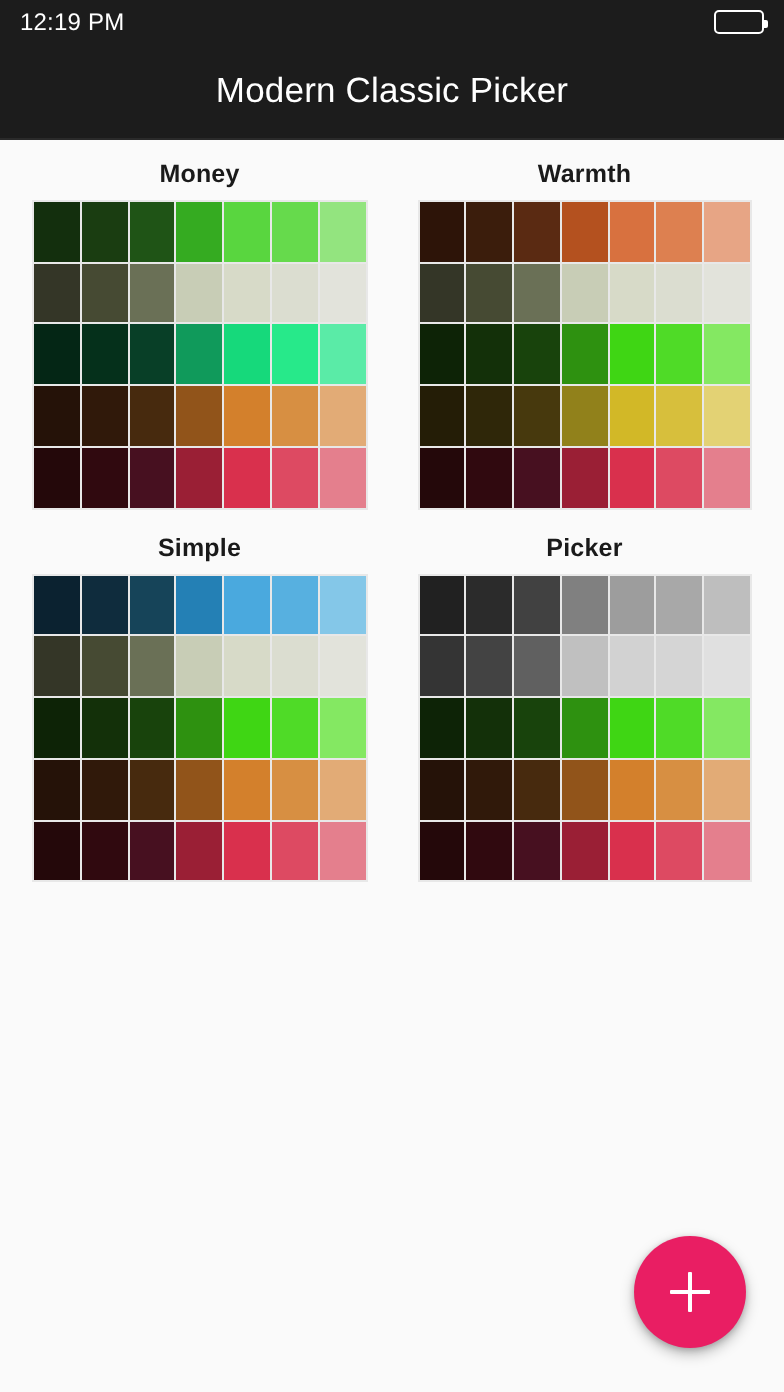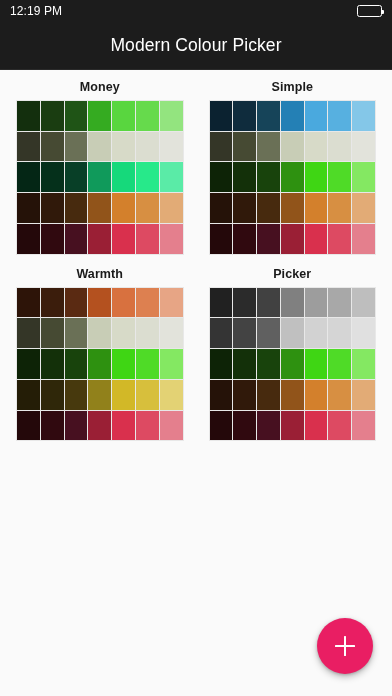--- a/index.html
+++ b/index.html
@@ -171,21 +171,21 @@
 <div class="status-bar">
   <div class="status-center">12:19 PM</div>
   <div class="status-right">
     <span class="battery">
       <span class="battery-fill"></span>
     </span>
   </div>
 </div>
 
 <div class="nav-bar">
-  <div class="nav-title">Modern Colour Picker</div>
+  <div class="nav-title">Modern Classic Picker</div>
 </div>
 
 <div class="content">
   <div class="palette-grid" id="palette-grid">
       <div class="palette-card">
         <div class="palette-title">Money</div>
         <div class="swatch-grid" style="background: rgb(232, 232, 232);">
           <span class="swatch" title="#132f0d" style="background: rgb(19, 47, 13);"></span>
           <span class="swatch" title="#1a3d11" style="background: rgb(26, 61, 17);"></span>
           <span class="swatch" title="#1f5416" style="background: rgb(31, 84, 22);"></span>
@@ -200,60 +200,20 @@
           <span class="swatch" title="#d7dac8" style="background: rgb(215, 218, 200);"></span>
           <span class="swatch" title="#dbddd0" style="background: rgb(219, 221, 208);"></span>
           <span class="swatch" title="#e2e3db" style="background: rgb(226, 227, 219);"></span>
           <span class="swatch" title="#042615" style="background: rgb(4, 38, 21);"></span>
           <span class="swatch" title="#05301b" style="background: rgb(5, 48, 27);"></span>
           <span class="swatch" title="#083f27" style="background: rgb(8, 63, 39);"></span>
           <span class="swatch" title="#109a5b" style="background: rgb(16, 154, 91);"></span>
           <span class="swatch" title="#16d97b" style="background: rgb(22, 217, 123);"></span>
           <span class="swatch" title="#27e98a" style="background: rgb(39, 233, 138);"></span>
           <span class="swatch" title="#5aeba7" style="background: rgb(90, 235, 167);"></span>
-          <span class="swatch" title="#251208" style="background: rgb(37, 18, 8);"></span>
-          <span class="swatch" title="#30190a" style="background: rgb(48, 25, 10);"></span>
-          <span class="swatch" title="#472a0e" style="background: rgb(71, 42, 14);"></span>
-          <span class="swatch" title="#91541a" style="background: rgb(145, 84, 26);"></span>
-          <span class="swatch" title="#d3802c" style="background: rgb(211, 128, 44);"></span>
-          <span class="swatch" title="#d78f42" style="background: rgb(215, 143, 66);"></span>
-          <span class="swatch" title="#e2ab76" style="background: rgb(226, 171, 118);"></span>
-          <span class="swatch" title="#24080a" style="background: rgb(36, 8, 10);"></span>
-          <span class="swatch" title="#30090f" style="background: rgb(48, 9, 15);"></span>
-          <span class="swatch" title="#471020" style="background: rgb(71, 16, 32);"></span>
-          <span class="swatch" title="#9a1f35" style="background: rgb(154, 31, 53);"></span>
-          <span class="swatch" title="#d9304d" style="background: rgb(217, 48, 77);"></span>
-          <span class="swatch" title="#dd4a62" style="background: rgb(221, 74, 98);"></span>
-          <span class="swatch" title="#e47f8d" style="background: rgb(228, 127, 141);"></span>
-        </div>
-      </div>
-      <div class="palette-card">
-        <div class="palette-title">Simple</div>
-        <div class="swatch-grid" style="background: rgb(232, 232, 232);">
-          <span class="swatch" title="#0b2230" style="background: rgb(11, 34, 48);"></span>
-          <span class="swatch" title="#0f2c3d" style="background: rgb(15, 44, 61);"></span>
-          <span class="swatch" title="#164459" style="background: rgb(22, 68, 89);"></span>
-          <span class="swatch" title="#2480b5" style="background: rgb(36, 128, 181);"></span>
-          <span class="swatch" title="#4aa9de" style="background: rgb(74, 169, 222);"></span>
-          <span class="swatch" title="#57b0e0" style="background: rgb(87, 176, 224);"></span>
-          <span class="swatch" title="#84c7e8" style="background: rgb(132, 199, 232);"></span>
-          <span class="swatch" title="#343627" style="background: rgb(52, 54, 39);"></span>
-          <span class="swatch" title="#464a33" style="background: rgb(70, 74, 51);"></span>
-          <span class="swatch" title="#6a7056" style="background: rgb(106, 112, 86);"></span>
-          <span class="swatch" title="#c8cdb6" style="background: rgb(200, 205, 182);"></span>
-          <span class="swatch" title="#d7dac8" style="background: rgb(215, 218, 200);"></span>
-          <span class="swatch" title="#dbddd0" style="background: rgb(219, 221, 208);"></span>
-          <span class="swatch" title="#e2e3db" style="background: rgb(226, 227, 219);"></span>
-          <span class="swatch" title="#0d2306" style="background: rgb(13, 35, 6);"></span>
-          <span class="swatch" title="#133009" style="background: rgb(19, 48, 9);"></span>
-          <span class="swatch" title="#18430c" style="background: rgb(24, 67, 12);"></span>
-          <span class="swatch" title="#2e9110" style="background: rgb(46, 145, 16);"></span>
-          <span class="swatch" title="#3fd614" style="background: rgb(63, 214, 20);"></span>
-          <span class="swatch" title="#4fdb27" style="background: rgb(79, 219, 39);"></span>
-          <span class="swatch" title="#84e862" style="background: rgb(132, 232, 98);"></span>
           <span class="swatch" title="#251208" style="background: rgb(37, 18, 8);"></span>
           <span class="swatch" title="#30190a" style="background: rgb(48, 25, 10);"></span>
           <span class="swatch" title="#472a0e" style="background: rgb(71, 42, 14);"></span>
           <span class="swatch" title="#91541a" style="background: rgb(145, 84, 26);"></span>
           <span class="swatch" title="#d3802c" style="background: rgb(211, 128, 44);"></span>
           <span class="swatch" title="#d78f42" style="background: rgb(215, 143, 66);"></span>
           <span class="swatch" title="#e2ab76" style="background: rgb(226, 171, 118);"></span>
           <span class="swatch" title="#24080a" style="background: rgb(36, 8, 10);"></span>
           <span class="swatch" title="#30090f" style="background: rgb(48, 9, 15);"></span>
           <span class="swatch" title="#471020" style="background: rgb(71, 16, 32);"></span>
@@ -297,20 +257,60 @@
           <span class="swatch" title="#24080a" style="background: rgb(36, 8, 10);"></span>
           <span class="swatch" title="#30090f" style="background: rgb(48, 9, 15);"></span>
           <span class="swatch" title="#471020" style="background: rgb(71, 16, 32);"></span>
           <span class="swatch" title="#9a1f35" style="background: rgb(154, 31, 53);"></span>
           <span class="swatch" title="#d9304d" style="background: rgb(217, 48, 77);"></span>
           <span class="swatch" title="#dd4a62" style="background: rgb(221, 74, 98);"></span>
           <span class="swatch" title="#e47f8d" style="background: rgb(228, 127, 141);"></span>
         </div>
       </div>
       <div class="palette-card">
+        <div class="palette-title">Simple</div>
+        <div class="swatch-grid" style="background: rgb(232, 232, 232);">
+          <span class="swatch" title="#0b2230" style="background: rgb(11, 34, 48);"></span>
+          <span class="swatch" title="#0f2c3d" style="background: rgb(15, 44, 61);"></span>
+          <span class="swatch" title="#164459" style="background: rgb(22, 68, 89);"></span>
+          <span class="swatch" title="#2480b5" style="background: rgb(36, 128, 181);"></span>
+          <span class="swatch" title="#4aa9de" style="background: rgb(74, 169, 222);"></span>
+          <span class="swatch" title="#57b0e0" style="background: rgb(87, 176, 224);"></span>
+          <span class="swatch" title="#84c7e8" style="background: rgb(132, 199, 232);"></span>
+          <span class="swatch" title="#343627" style="background: rgb(52, 54, 39);"></span>
+          <span class="swatch" title="#464a33" style="background: rgb(70, 74, 51);"></span>
+          <span class="swatch" title="#6a7056" style="background: rgb(106, 112, 86);"></span>
+          <span class="swatch" title="#c8cdb6" style="background: rgb(200, 205, 182);"></span>
+          <span class="swatch" title="#d7dac8" style="background: rgb(215, 218, 200);"></span>
+          <span class="swatch" title="#dbddd0" style="background: rgb(219, 221, 208);"></span>
+          <span class="swatch" title="#e2e3db" style="background: rgb(226, 227, 219);"></span>
+          <span class="swatch" title="#0d2306" style="background: rgb(13, 35, 6);"></span>
+          <span class="swatch" title="#133009" style="background: rgb(19, 48, 9);"></span>
+          <span class="swatch" title="#18430c" style="background: rgb(24, 67, 12);"></span>
+          <span class="swatch" title="#2e9110" style="background: rgb(46, 145, 16);"></span>
+          <span class="swatch" title="#3fd614" style="background: rgb(63, 214, 20);"></span>
+          <span class="swatch" title="#4fdb27" style="background: rgb(79, 219, 39);"></span>
+          <span class="swatch" title="#84e862" style="background: rgb(132, 232, 98);"></span>
+          <span class="swatch" title="#251208" style="background: rgb(37, 18, 8);"></span>
+          <span class="swatch" title="#30190a" style="background: rgb(48, 25, 10);"></span>
+          <span class="swatch" title="#472a0e" style="background: rgb(71, 42, 14);"></span>
+          <span class="swatch" title="#91541a" style="background: rgb(145, 84, 26);"></span>
+          <span class="swatch" title="#d3802c" style="background: rgb(211, 128, 44);"></span>
+          <span class="swatch" title="#d78f42" style="background: rgb(215, 143, 66);"></span>
+          <span class="swatch" title="#e2ab76" style="background: rgb(226, 171, 118);"></span>
+          <span class="swatch" title="#24080a" style="background: rgb(36, 8, 10);"></span>
+          <span class="swatch" title="#30090f" style="background: rgb(48, 9, 15);"></span>
+          <span class="swatch" title="#471020" style="background: rgb(71, 16, 32);"></span>
+          <span class="swatch" title="#9a1f35" style="background: rgb(154, 31, 53);"></span>
+          <span class="swatch" title="#d9304d" style="background: rgb(217, 48, 77);"></span>
+          <span class="swatch" title="#dd4a62" style="background: rgb(221, 74, 98);"></span>
+          <span class="swatch" title="#e47f8d" style="background: rgb(228, 127, 141);"></span>
+        </div>
+      </div>
+      <div class="palette-card">
         <div class="palette-title">Picker</div>
         <div class="swatch-grid" style="background: rgb(232, 232, 232);">
           <span class="swatch" title="#212121" style="background: rgb(33, 33, 33);"></span>
           <span class="swatch" title="#2b2b2b" style="background: rgb(43, 43, 43);"></span>
           <span class="swatch" title="#414141" style="background: rgb(65, 65, 65);"></span>
           <span class="swatch" title="#808080" style="background: rgb(128, 128, 128);"></span>
           <span class="swatch" title="#9d9d9d" style="background: rgb(157, 157, 157);"></span>
           <span class="swatch" title="#a8a8a8" style="background: rgb(168, 168, 168);"></span>
           <span class="swatch" title="#bebebe" style="background: rgb(190, 190, 190);"></span>
           <span class="swatch" title="#343434" style="background: rgb(52, 52, 52);"></span>

